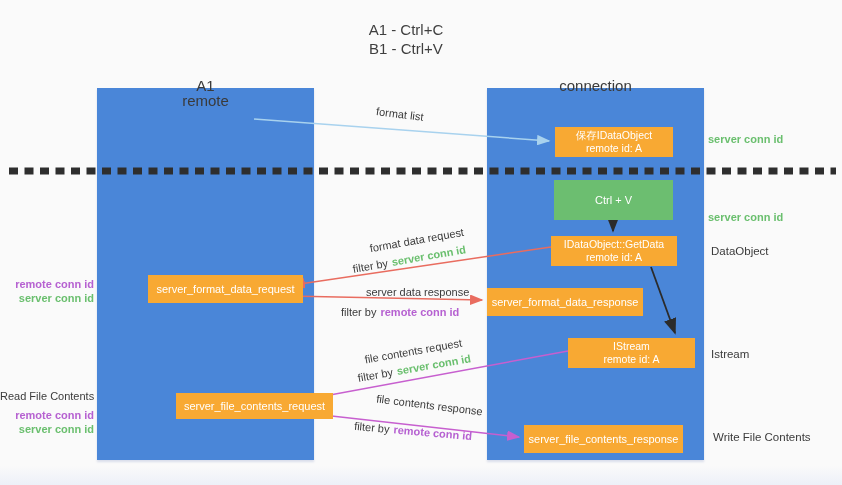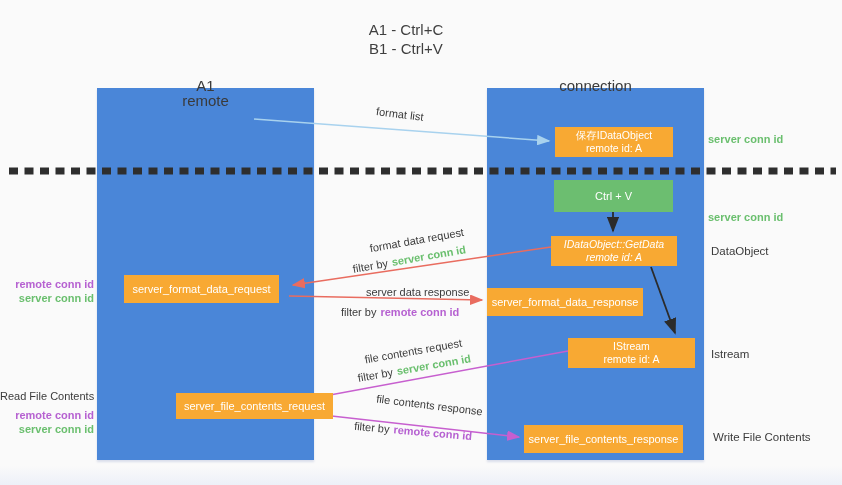--- a/index.html
+++ b/index.html
@@ -99,30 +99,30 @@
     <line class="arrow st-purple" x1="568" y1="351" x2="292" y2="402" marker-end="url(#mk-purple)"></line>
     <line class="arrow st-purple" x1="287" y1="411" x2="519" y2="437" marker-end="url(#mk-purple)"></line>
   </svg>
 
 
   <div class="box orange two-line" style="left:555px;top:127px;width:118px;height:30px;">
     <div>保存IDataObject</div>
     <div>remote id: A</div>
   </div>
 
-  <div class="box green" style="left:554px;top:180px;width:119px;height:32px;">
+  <div class="box green" style="left:554px;top:180px;width:119px;height:40px;">
     <div>Ctrl + V</div>
   </div>
 
-  <div class="box orange two-line" style="left:551px;top:236px;width:126px;height:30px;font-style:italic;">
+  <div class="box orange two-line" style="left:551px;top:236px;width:126px;height:30px;">
     <div>IDataObject::GetData</div>
     <div>remote id: A</div>
   </div>
 
-  <div class="box orange" style="left:124px;top:275px;width:155px;height:28px;">
+  <div class="box orange" style="left:148px;top:275px;width:155px;height:28px;">
     <div>server_format_data_request</div>
   </div>
 
   <div class="box orange" style="left:487px;top:288px;width:156px;height:28px;">
     <div>server_format_data_response</div>
   </div>
 
   <div class="box orange two-line" style="left:568px;top:338px;width:127px;height:30px;">
     <div>IStream</div>
     <div>remote id: A</div>

